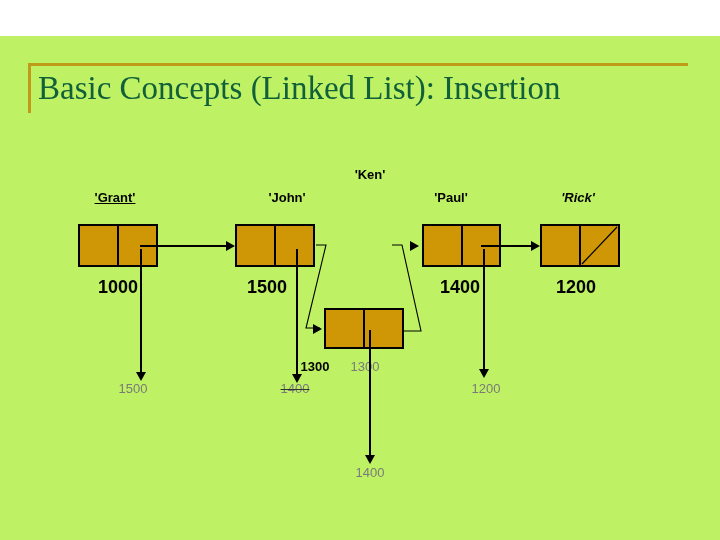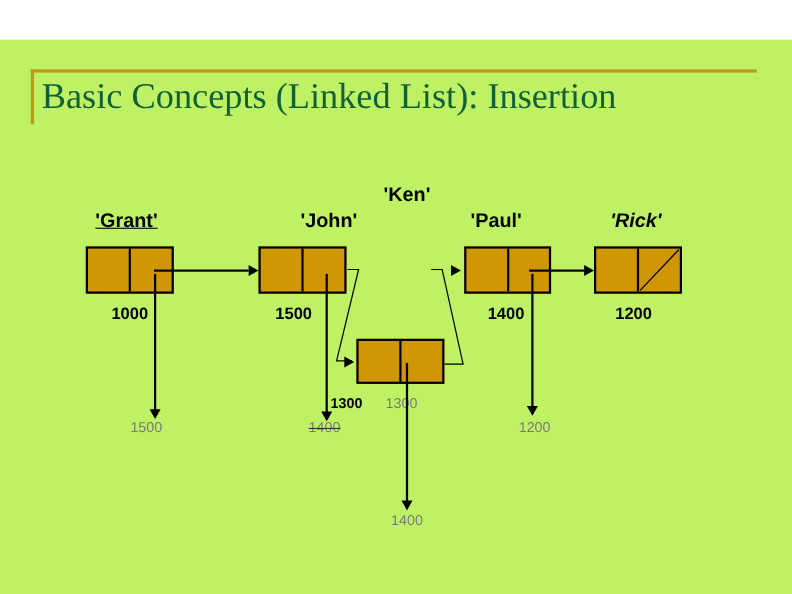--- a/index.html
+++ b/index.html
@@ -87,29 +87,29 @@
   .null-slash {
     position: absolute;
     left: 0;
     top: 0;
     width: 100%;
     height: 100%;
   }
 
   .name-label {
     position: absolute;
-    font-size: 18px;
+    font-size: 13px;
     font-weight: bold;
     color: #000000;
     text-align: center;
     white-space: nowrap;
   }
   .addr-label {
     position: absolute;
-    font-size: 15px;
+    font-size: 18px;
     font-weight: bold;
     color: #000000;
     text-align: center;
     white-space: nowrap;
   }
   .gray-label {
     position: absolute;
     font-size: 13px;
     color: #7a7a7a;
     text-align: center;
@@ -164,21 +164,21 @@
 </head>
 <body>
 
 <div id="slide">
 
   <div id="title-rule-top"></div>
   <div id="title-rule-left"></div>
   <div id="slide-title">Basic Concepts (Linked List): Insertion</div>
 
   <div class="name-label" style="left:75px; top:154px; width:80px;text-decoration:underline;">'Grant'</div>
-  <div class="name-label" style="left:259px; top:154px; width:80px;">'John'</div>
+  <div class="name-label" style="left:247px; top:154px; width:80px;">'John'</div>
   <div class="name-label" style="left:330px; top:131px; width:80px;">'Ken'</div>
   <div class="name-label" style="left:411px; top:154px; width:80px;">'Paul'</div>
   <div class="name-label" style="left:538px; top:154px; width:80px;font-style:italic;">'Rick'</div>
 
   <div class="node" style="left:78px; top:188px; width:80px; height:43px;">
     <div class="cell left"></div>
     <div class="cell"></div>
   </div>
 
   <div class="node" style="left:235px; top:188px; width:80px; height:43px;">

